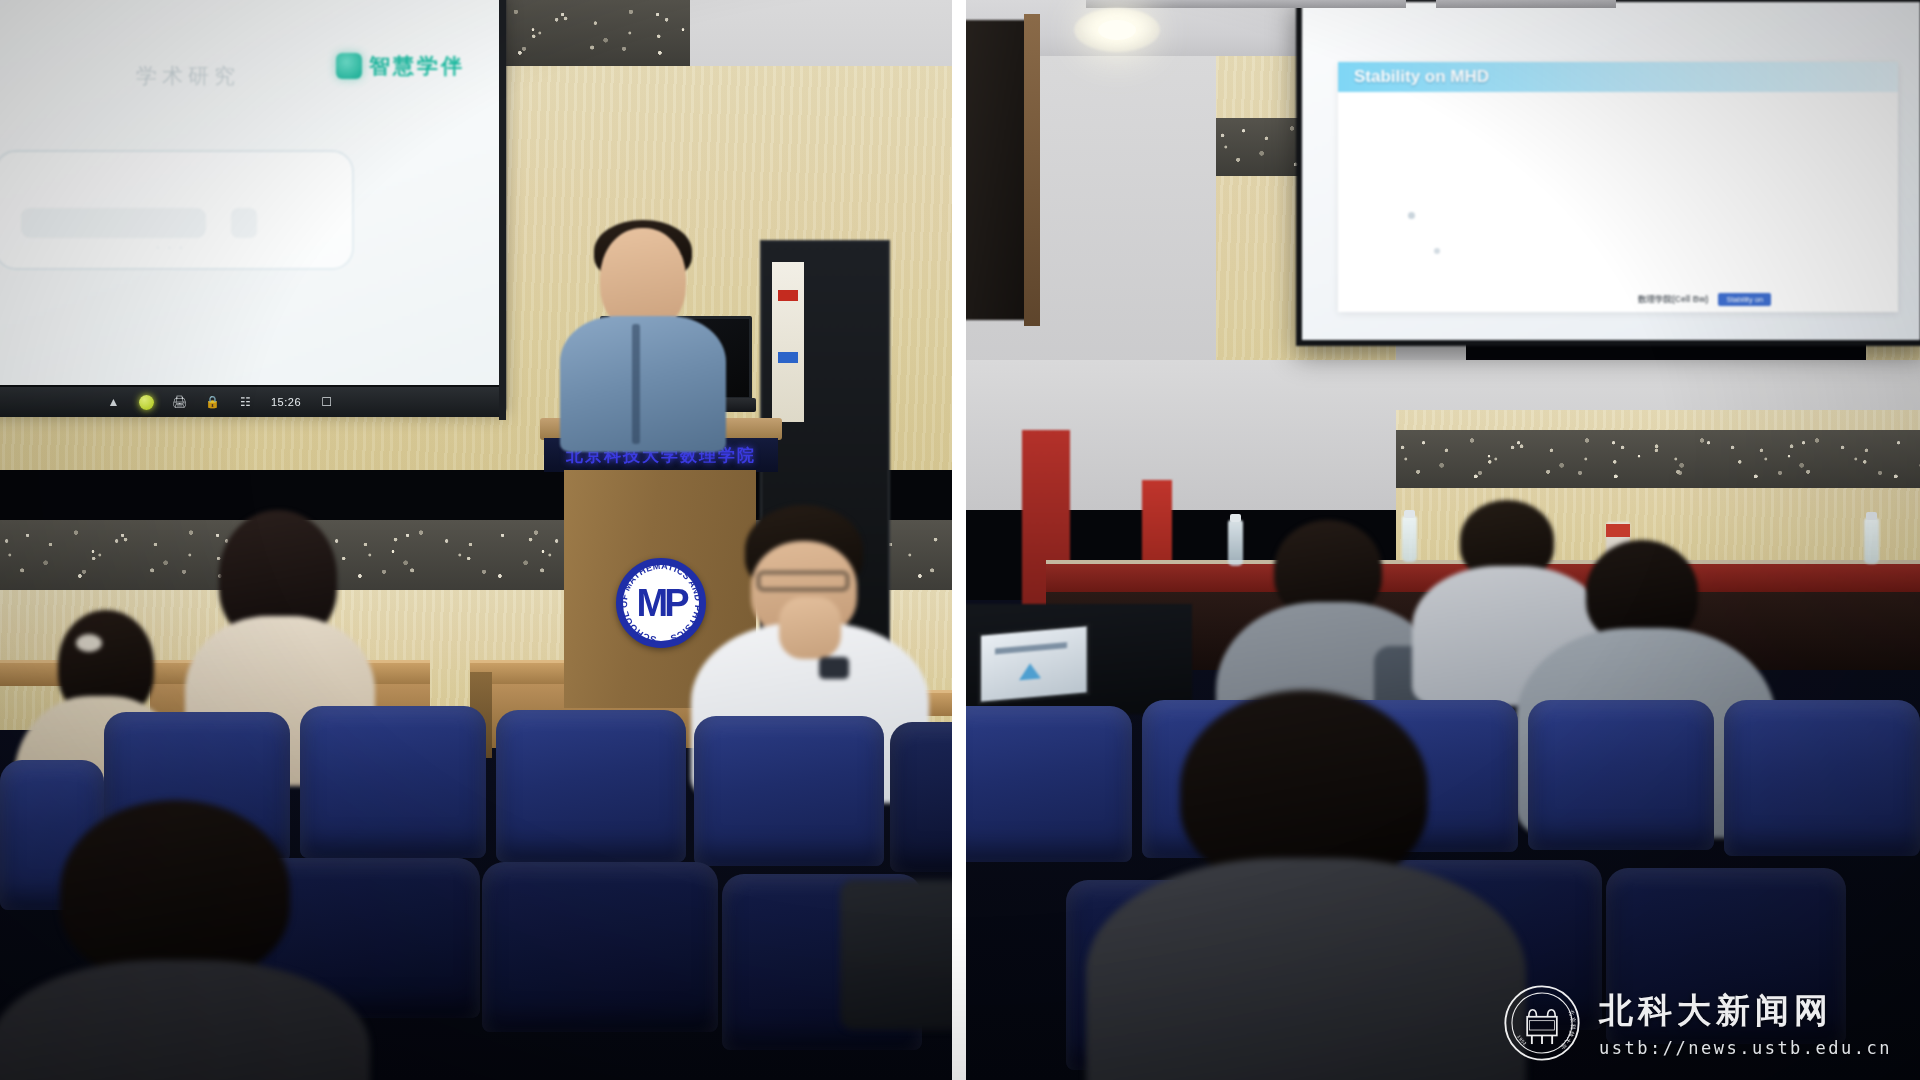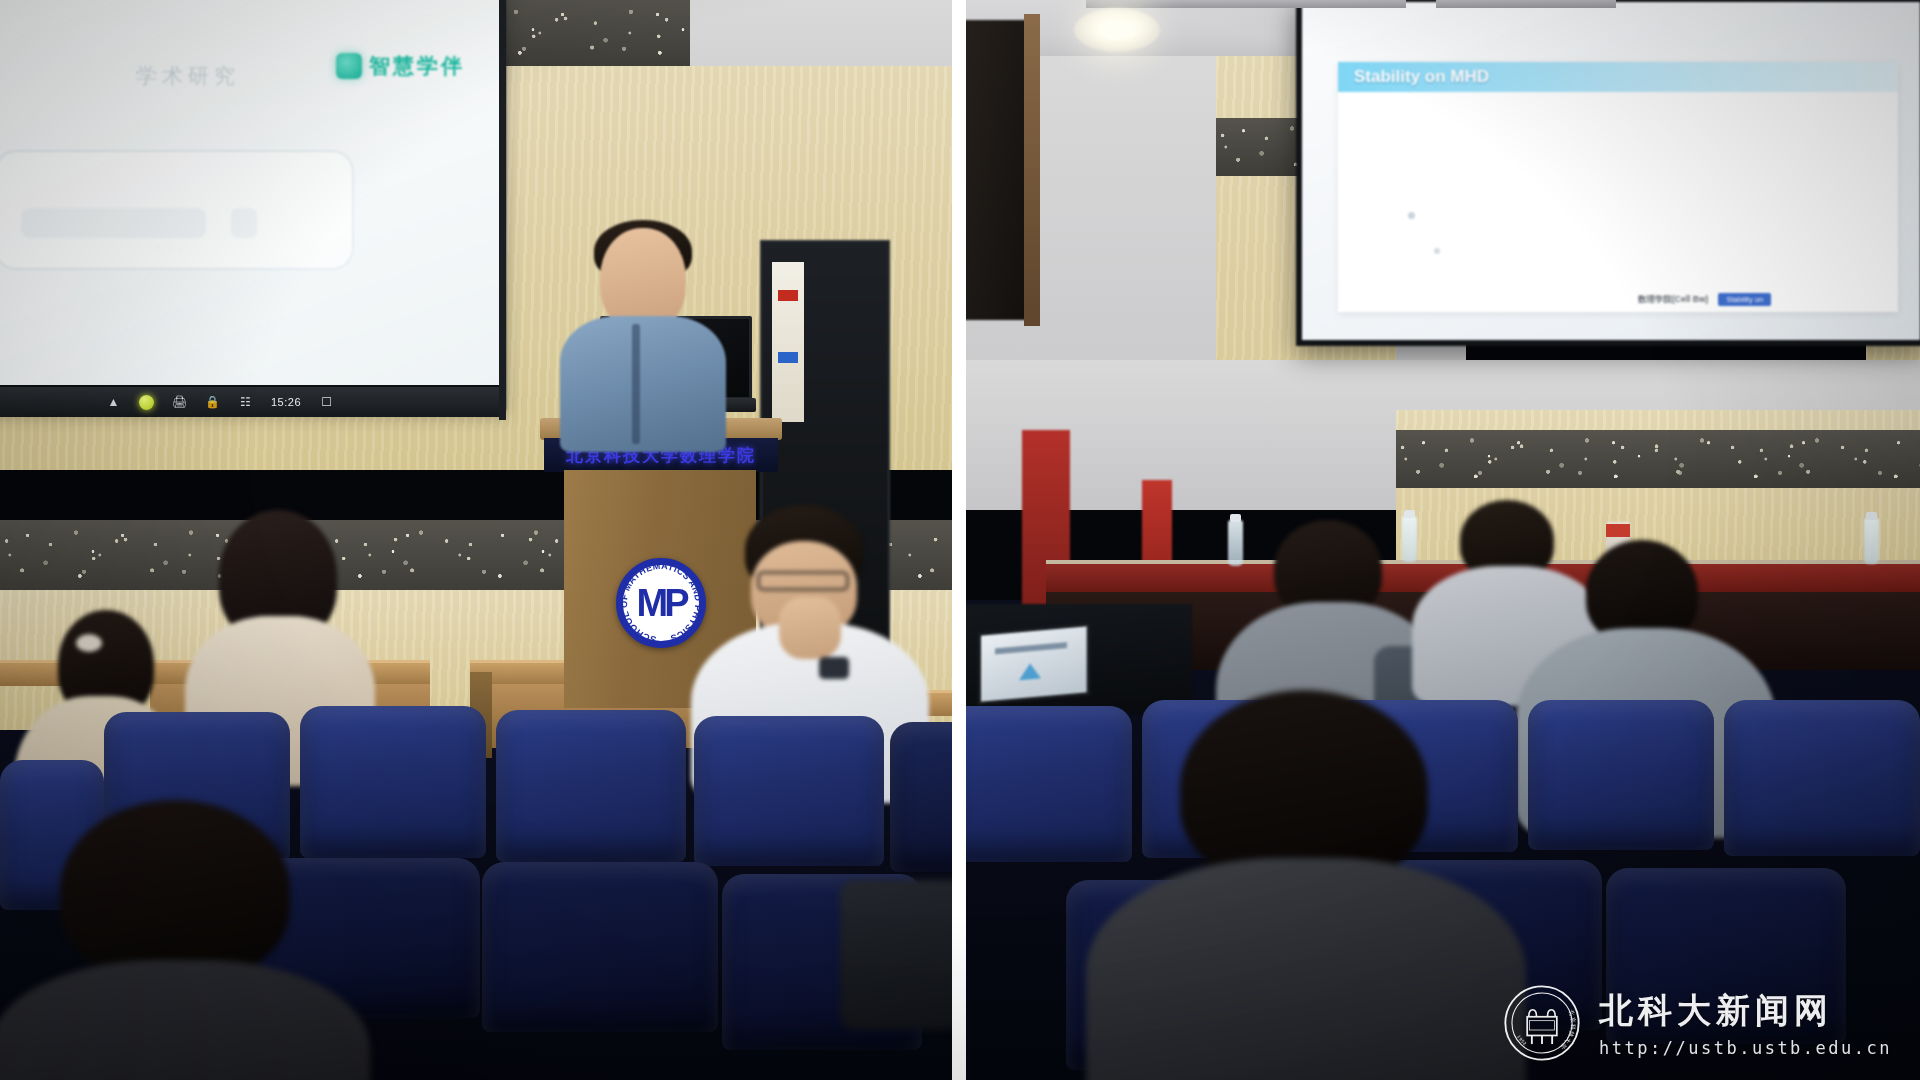--- a/index.html
+++ b/index.html
@@ -545,18 +545,18 @@
         <text font-size="7.6" fill="#ffffff" letter-spacing="1.1" font-family="DejaVu Sans, sans-serif">
           <textPath href="#sealtop" startOffset="18%" id="sealtoptext">北京科技大学</textPath>
         </text>
         <text font-size="5.4" fill="#ffffff" letter-spacing="0.6" font-family="DejaVu Sans, sans-serif">
           <textPath href="#sealbot" startOffset="6%" id="sealbottext">1952</textPath>
         </text>
       </svg>
     </div>
     <div id="wm-text-col">
       <div id="wm-cn">北科大新闻网</div>
-      <div id="wm-url">http://ustb.ustb.edu.cn</div>
+      <div id="wm-url">ustb://news.ustb.edu.cn</div>
     </div>
   </div>
 
   <div id="vignette"></div>
 </div>
 
 </body></html>

